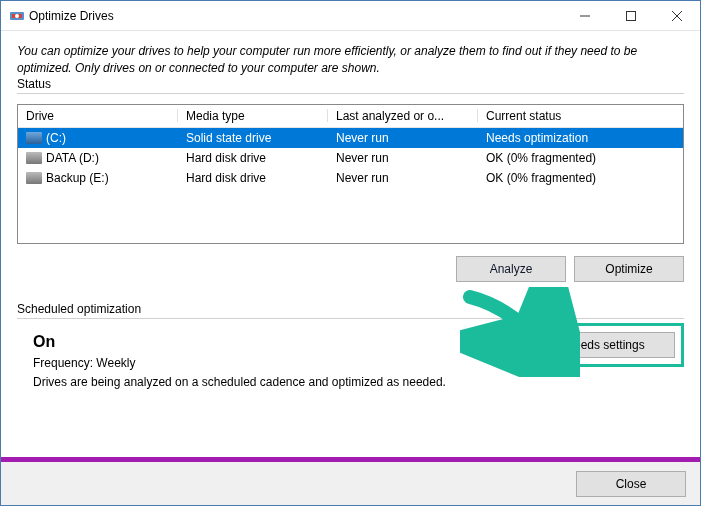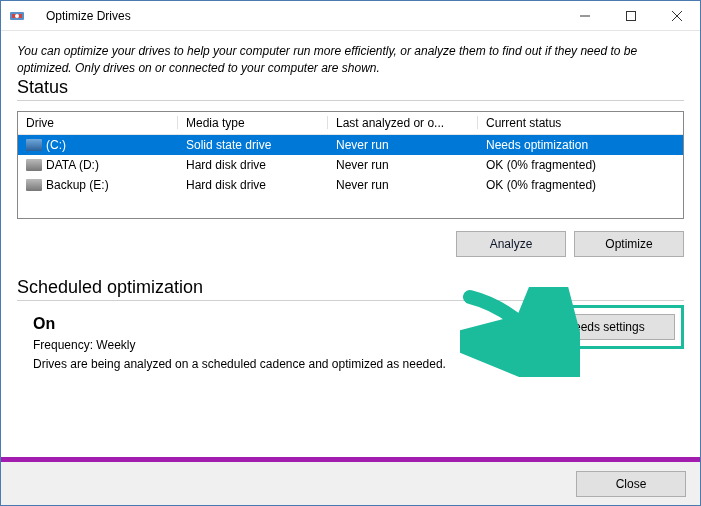--- a/index.html
+++ b/index.html
@@ -22,21 +22,21 @@
     align-items: center;
     border-bottom: 1px solid #e5e5e5;
   }
   .titlebar .icon {
     width: 16px; height: 16px;
     margin-left: 8px;
     display: inline-flex;
     align-items: center; justify-content: center;
   }
   .titlebar .title {
-    margin-left: 21px;
+    margin-left: 4px;
     flex: 1;
     font-size: 12px;
   }
   .win-controls { display: flex; height: 100%; }
   .win-btn {
     width: 46px;
     height: 100%;
     display: flex;
     align-items: center;
     justify-content: center;
@@ -45,32 +45,32 @@
   .win-btn svg { width: 10px; height: 10px; }
   .content {
     padding: 12px 16px 0 16px;
   }
   .intro {
     font-size: 12px;
     line-height: 1.4;
     font-style: italic;
   }
   .group-label {
-    font-size: 18px;
+    font-size: 12px;
     margin-bottom: 2px;
   }
   .group-rule {
     position: relative;
     height: 1px;
     background: #d0d0d0;
     margin-bottom: 10px;
   }
   .drive-table-wrap {
     border: 1px solid #888;
-    height: 108px;
+    height: 140px;
     overflow: hidden;
     background: #fff;
   }
   .drive-table {
     width: 100%;
     border-collapse: collapse;
     font-size: 12px;
   }
   .drive-table th {
     text-align: left;

